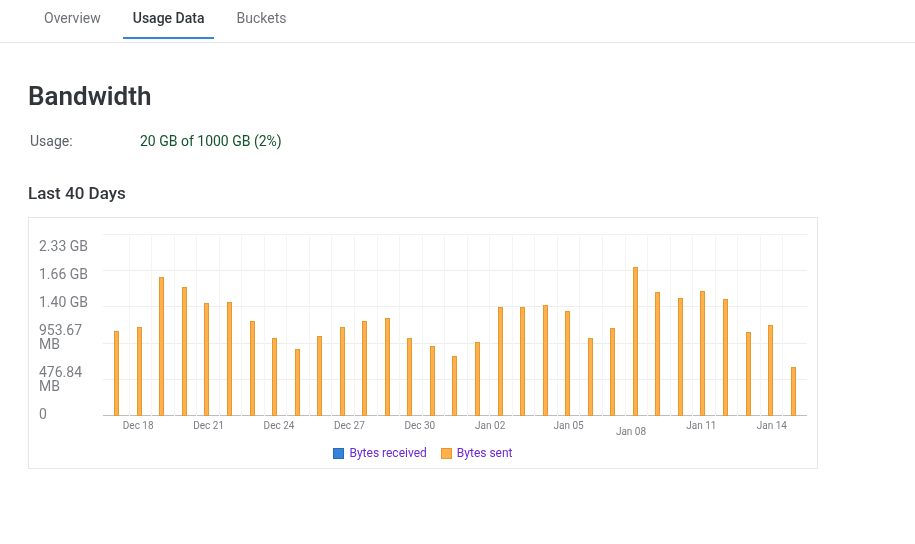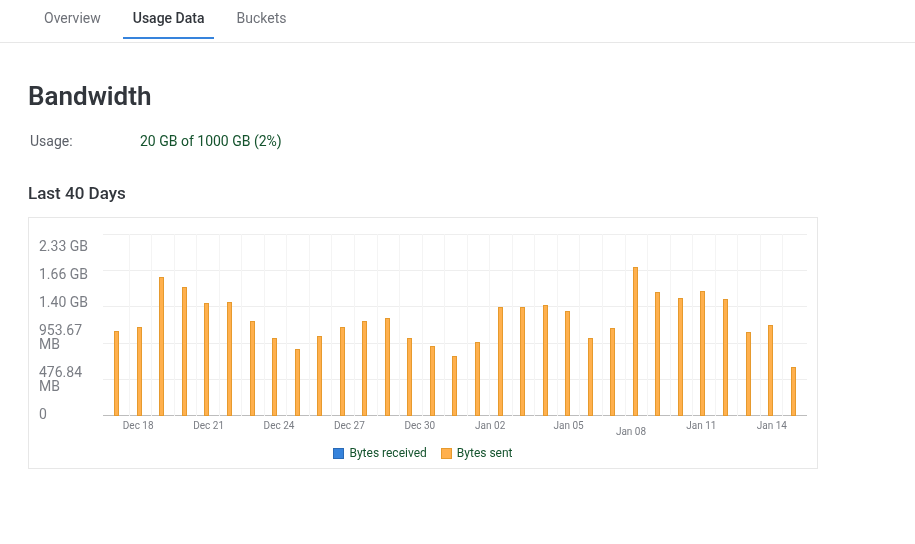--- a/index.html
+++ b/index.html
@@ -160,21 +160,21 @@
     position: absolute;
     transform: translateX(-50%);
     white-space: nowrap;
   }
   .legend {
     display: flex;
     justify-content: center;
     gap: 14px;
     margin-top: 10px;
     font-size: 12px;
-    color: #14532d;
+    color: #6d28d9;
   }
   .legend-item {
     display: flex;
     align-items: center;
     gap: 5px;
   }
   .swatch {
     width: 11px;
     height: 11px;
     display: inline-block;

